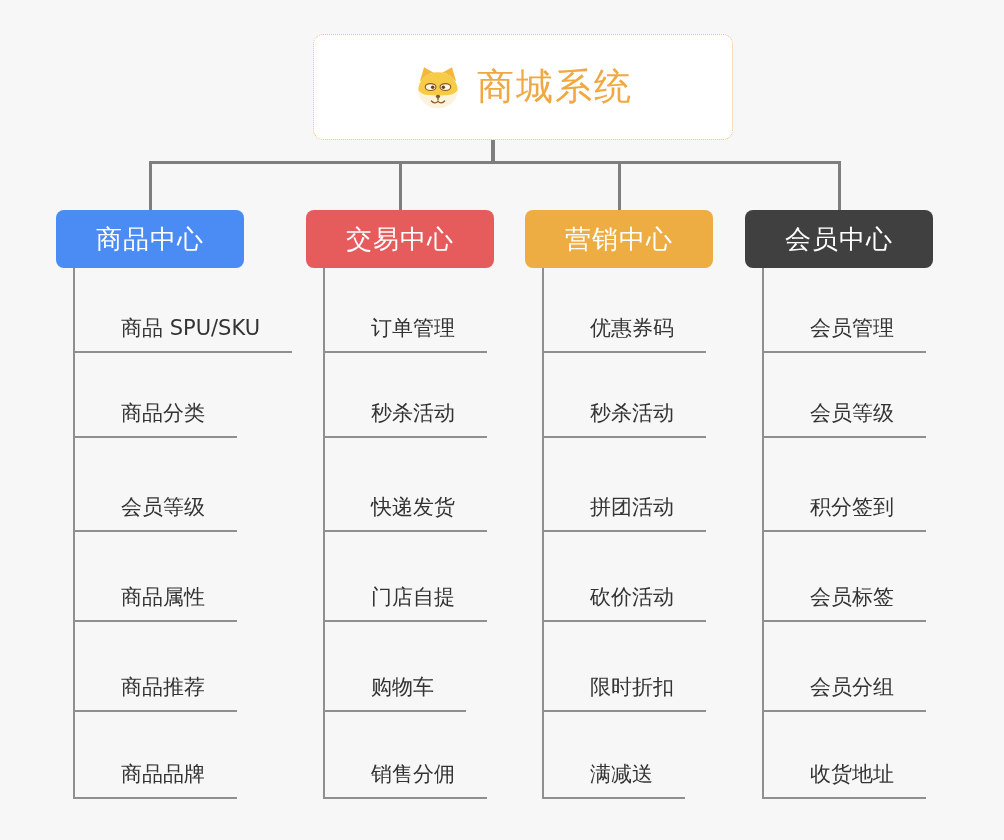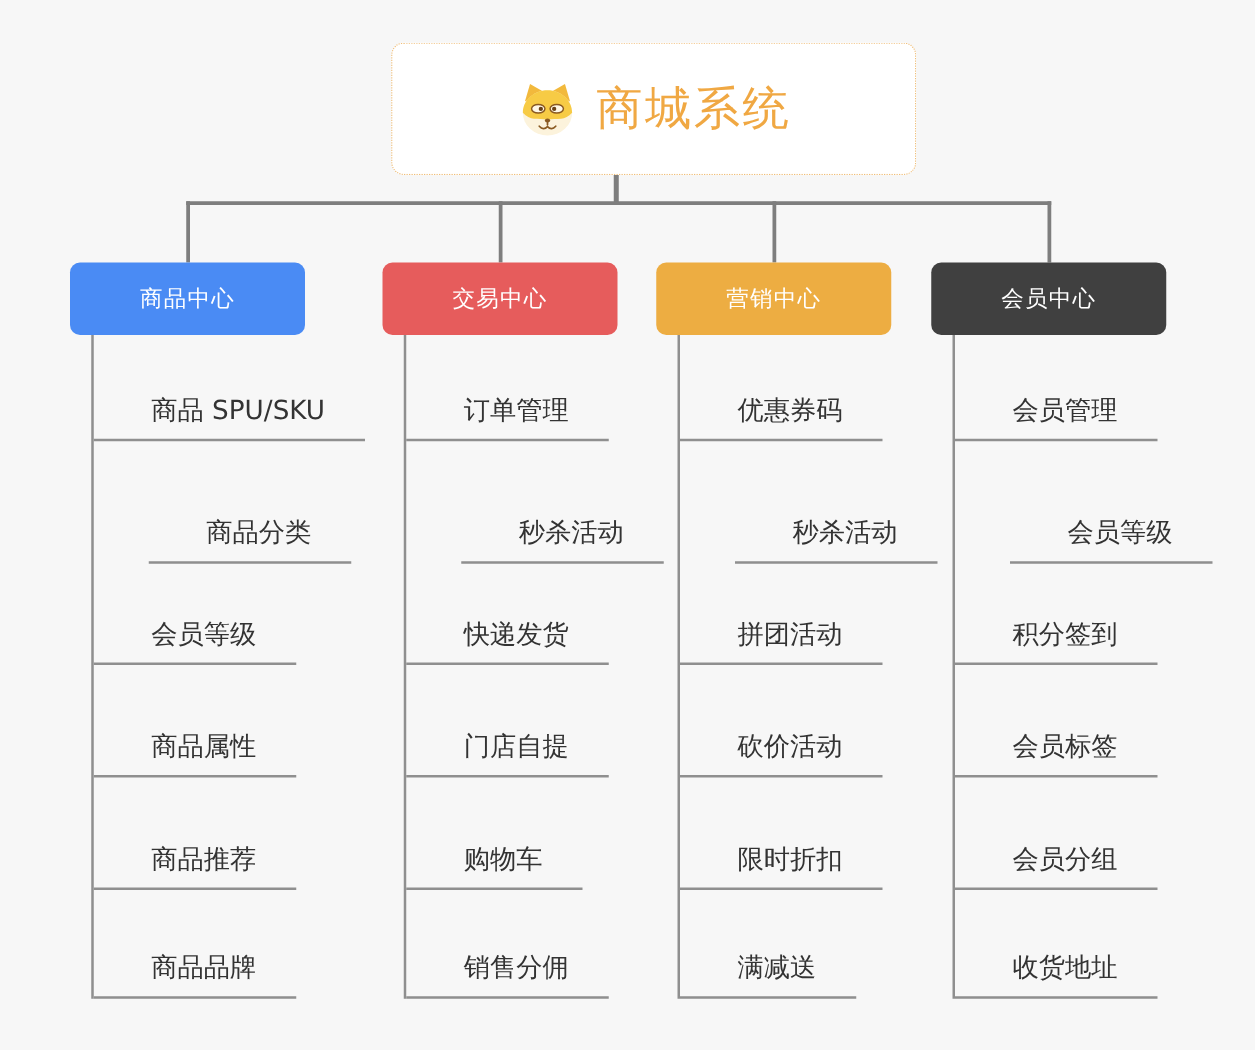--- a/index.html
+++ b/index.html
@@ -40,21 +40,21 @@
     letter-spacing: 2px;
     white-space: nowrap;
   }
   
   .branch-box {
     position: absolute;
     top: 210px;
     width: 188px; height: 58px;
     border-radius: 8px;
     color: #ffffff;
-    font-size: 18px;
+    font-size: 26px;
     letter-spacing: 1px;
     display: flex; align-items: center; justify-content: center;
     cursor: pointer;
   }
   .b1 { left: 56px; }
   .b2 { left: 306px; }
   .b3 { left: 525px; }
   .b4 { left: 745px; }
   
   .col {
@@ -71,21 +71,21 @@
   .item {
     position: absolute;
     left: 0;
     border-bottom: 2px solid #8f8f8f;
     padding: 0 32px 9px 46px;
     white-space: nowrap;
     cursor: pointer;
   }
   .item-label { font-size: 21px; color: #333333; }
   .row-1 { bottom: 446px; }
-  .row-2 { bottom: 348px; margin-left: 44px; }
+  .row-2 { bottom: 361px; }
   .row-3 { bottom: 267px; }
   .row-4 { bottom: 177px; }
   .row-5 { bottom: 87px; }
   .row-6 { bottom: 0px; }
 </style>
 </head>
 <body>
 
 <div class="canvas">
 

